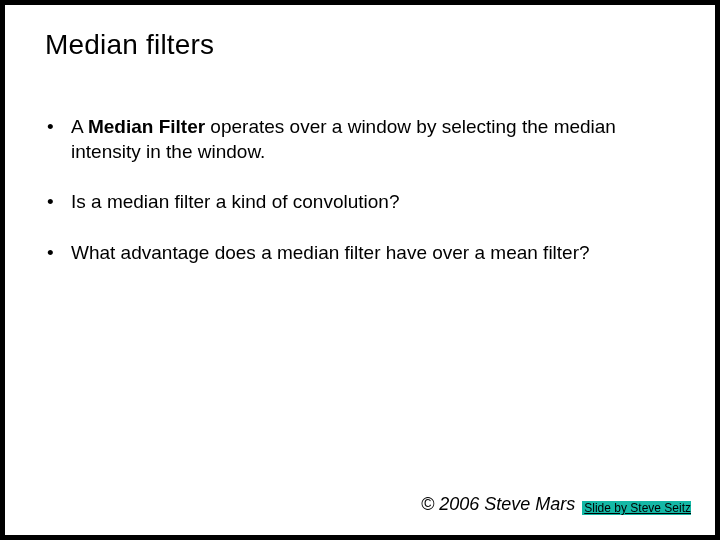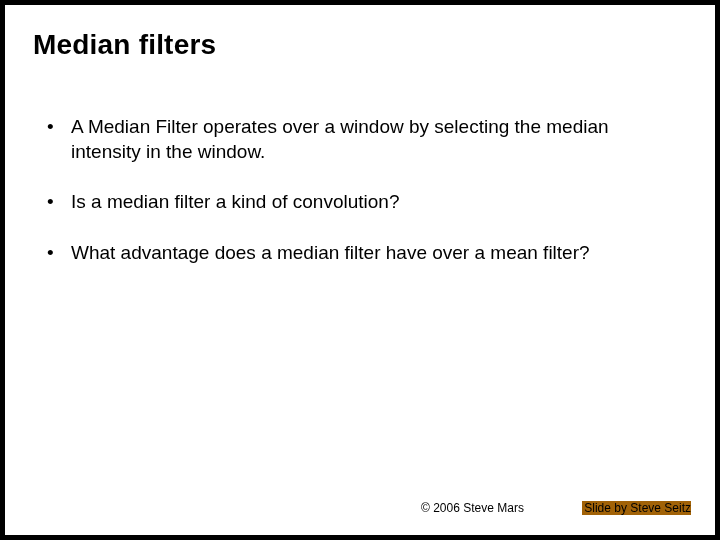--- a/index.html
+++ b/index.html
@@ -17,23 +17,23 @@
     width: 710px;
     height: 530px;
     background: #fff;
     font-family: Arial, Helvetica, sans-serif;
     color: #000;
     box-sizing: border-box;
   }
   .title {
     position: absolute;
     top: 24px;
-    left: 28px;
+    left: 40px;
     font-size: 28px;
-    font-weight: bold;
+    font-weight: normal;
     letter-spacing: 0.2px;
   }
   .body {
     position: absolute;
     top: 110px;
     left: 38px;
     right: 36px;
     font-size: 19px;
     line-height: 1.3;
   }
@@ -48,37 +48,39 @@
     margin-bottom: 26px;
   }
   ul.bullets > li::before {
     content: "•";
     position: absolute;
     left: 4px;
     top: 0;
     font-size: 19px;
   }
   .bold {
-    font-weight: normal;
+    font-weight: bold;
   }
   .footer-left {
     position: absolute;
     bottom: 20px;
     left: 416px;
-    font-size: 12px;
+    font-size: 18px;
     white-space: nowrap;
+    font-style: italic;
   }
   .footer-right {
     position: absolute;
     bottom: 20px;
     right: 24px;
     font-size: 12px;
-    background: #a16207;
+    background: #14b8a6;
     padding-left: 2px;
     white-space: nowrap;
+    text-decoration: underline;
   }
 </style>
 </head>
 <body>
 
 <div class="slide">
   <div class="title">Median filters</div>
 
   <div class="body">
     <ul class="bullets">

